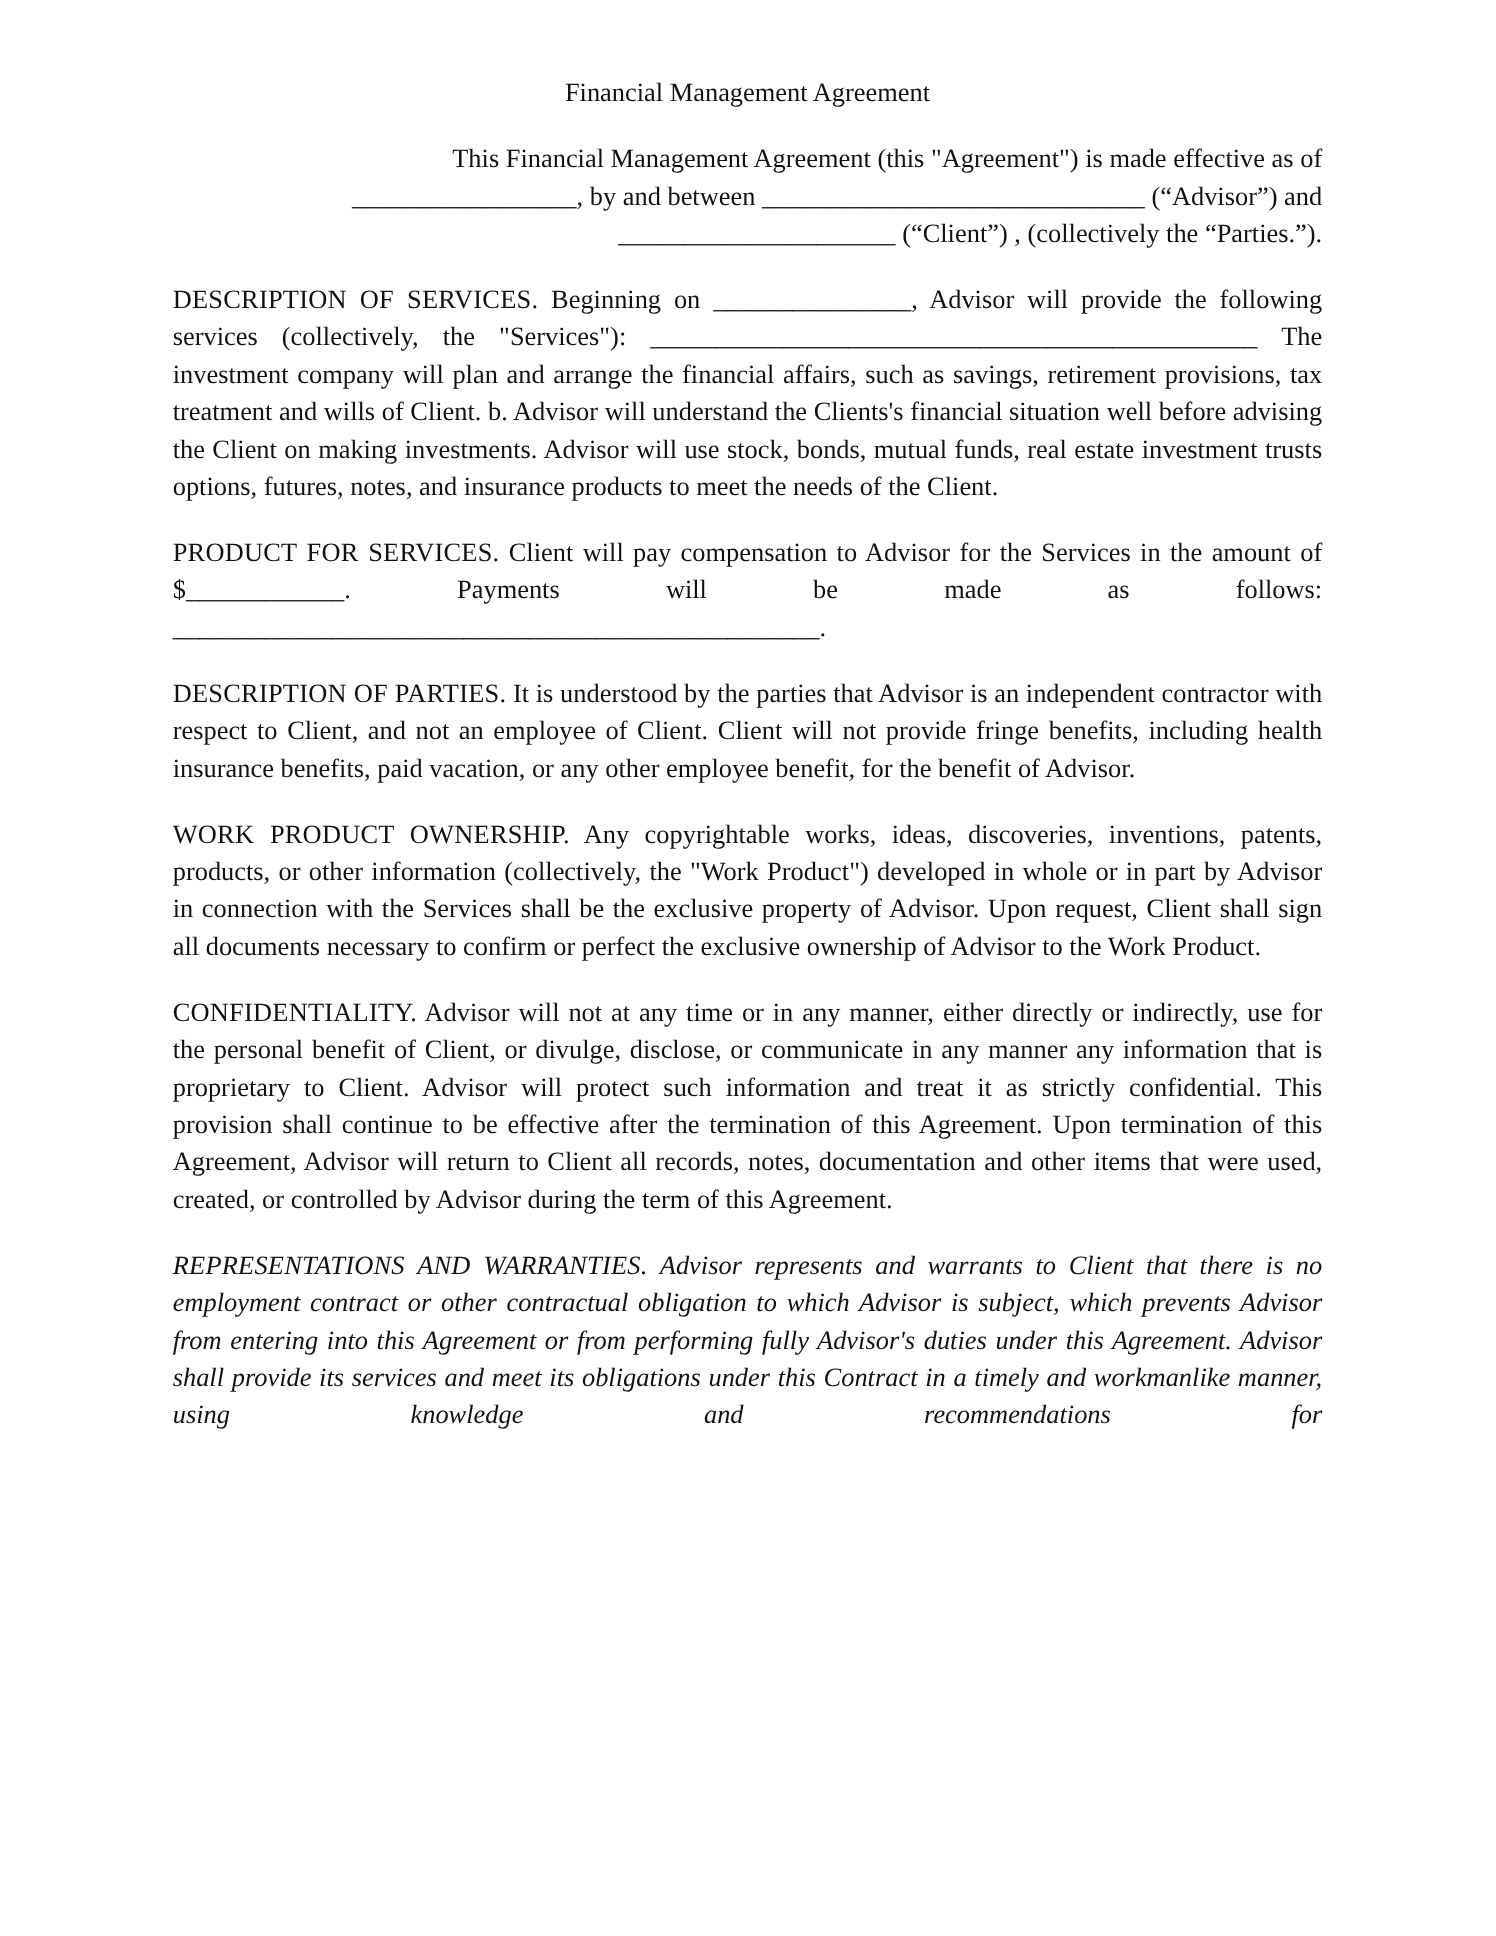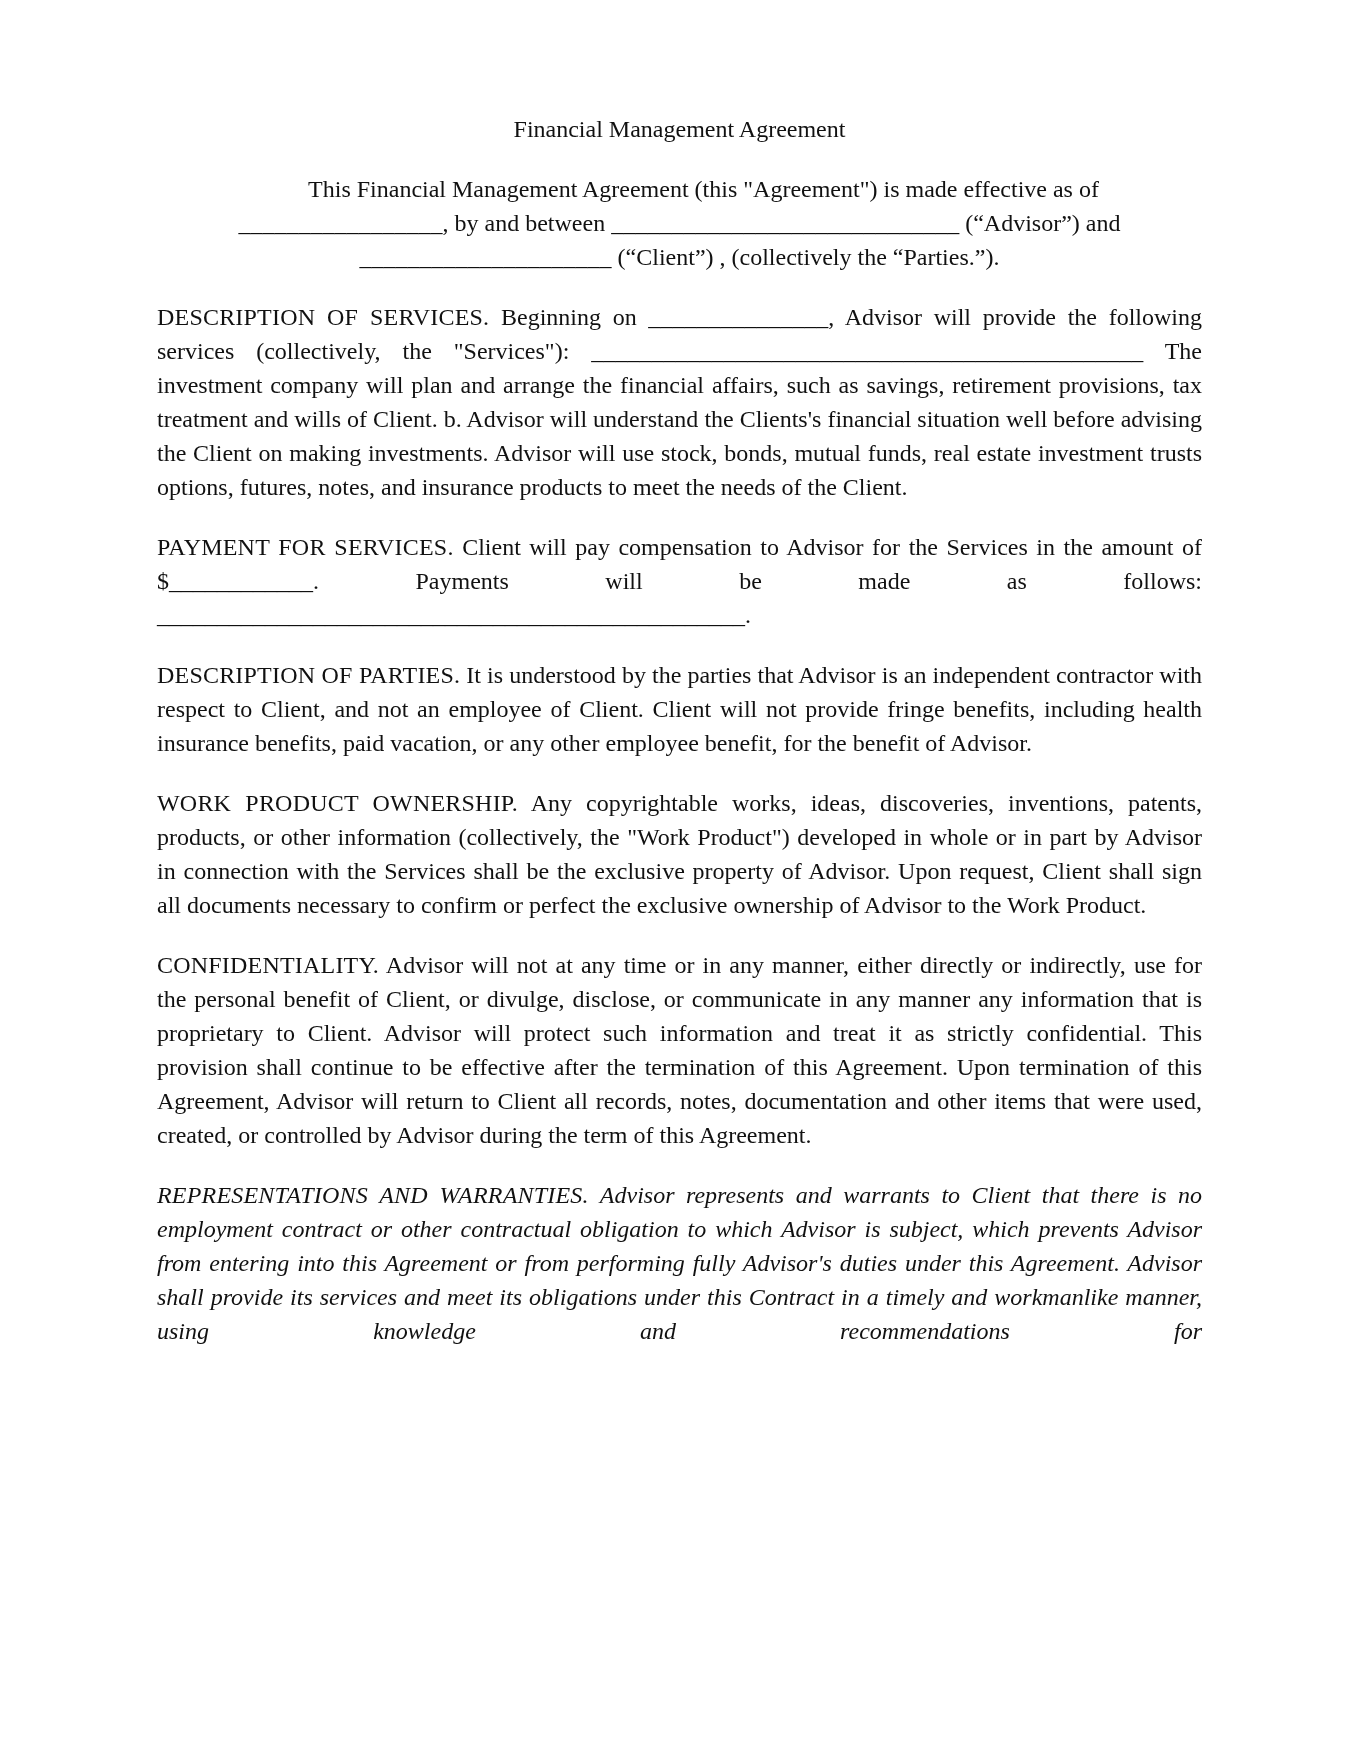--- a/index.html
+++ b/index.html
@@ -6,34 +6,34 @@
   #page {
     position: relative;
     width: 1360px;
     height: 1760px;
     background: #ffffff;
     color: #111111;
     font-family: "Liberation Serif", "DejaVu Serif", serif;
     font-size: 24px;
     line-height: 34px;
     box-sizing: border-box;
-    padding: 112px 158px 80px 157px;
+    padding: 68px 158px 80px 157px;
     overflow: hidden;
   }
   .doc-title {
     text-align: center;
     margin: 0 0 26px 0;
     white-space: nowrap;
   }
   p.para {
     margin: 0 0 26px 0;
     text-align: justify;
   }
   p.intro {
-    text-align: center;
+    text-align: right;
     text-indent: 48px;
     margin: 0 0 26px 0;
   }
   p.continues {
     text-align-last: justify;
     margin-bottom: 0;
     font-style: italic;
   }
   .sec-heading { letter-spacing: 0.2px; }
 </style>
@@ -41,21 +41,21 @@
 <body>
 
 <div id="page">
 
   <div class="doc-title">Financial Management Agreement</div>
 
   <p class="intro">This Financial Management Agreement (this "Agreement") is made effective as of _________________, by and between _____________________________ (“Advisor”) and _____________________ (“Client”) , (collectively the “Parties.”).</p>
 
   <p class="para"><span class="sec-heading">DESCRIPTION OF SERVICES.</span> <span>Beginning on _______________, Advisor will provide the following services (collectively, the "Services"): ______________________________________________ The investment company will plan and arrange the financial affairs, such as savings, retirement provisions, tax treatment and wills of Client. b. Advisor will understand the Clients's financial situation well before advising the Client on making investments. Advisor will use stock, bonds, mutual funds, real estate investment trusts options, futures, notes, and insurance products to meet the needs of the Client.</span></p>
 
-  <p class="para"><span class="sec-heading">PAYMENT FOR SERVICES.</span> <span>Client will pay compensation to Advisor for the Services in the amount of $____________. Payments will be made as follows: _________________________________________________.</span></p>
+  <p class="para"><span class="sec-heading">PRODUCT FOR SERVICES.</span> <span>Client will pay compensation to Advisor for the Services in the amount of $____________. Payments will be made as follows: _________________________________________________.</span></p>
 
 
   <p class="para"><span class="sec-heading">DESCRIPTION OF PARTIES.</span> <span>It is understood by the parties that Advisor is an independent contractor with respect to Client, and not an employee of Client. Client will not provide fringe benefits, including health insurance benefits, paid vacation, or any other employee benefit, for the benefit of Advisor.</span></p>
 
   <p class="para"><span class="sec-heading">WORK PRODUCT OWNERSHIP.</span> <span>Any copyrightable works, ideas, discoveries, inventions, patents, products, or other information (collectively, the "Work Product") developed in whole or in part by Advisor in connection with the Services shall be the exclusive property of Advisor. Upon request, Client shall sign all documents necessary to confirm or perfect the exclusive ownership of Advisor to the Work Product.</span></p>
 
   <p class="para"><span class="sec-heading">CONFIDENTIALITY.</span> <span>Advisor will not at any time or in any manner, either directly or indirectly, use for the personal benefit of Client, or divulge, disclose, or communicate in any manner any information that is proprietary to Client. Advisor will protect such information and treat it as strictly confidential. This provision shall continue to be effective after the termination of this Agreement. Upon termination of this Agreement, Advisor will return to Client all records, notes, documentation and other items that were used, created, or controlled by Advisor during the term of this Agreement.</span></p>
 
   <p class="para continues"><span class="sec-heading">REPRESENTATIONS AND WARRANTIES.</span> <span>Advisor represents and warrants to Client that there is no employment contract or other contractual obligation to which Advisor is subject, which prevents Advisor from entering into this Agreement or from performing fully Advisor's duties under this Agreement. Advisor shall provide its services and meet its obligations under this Contract in a timely and workmanlike manner, using knowledge and recommendations for</span></p>
 

